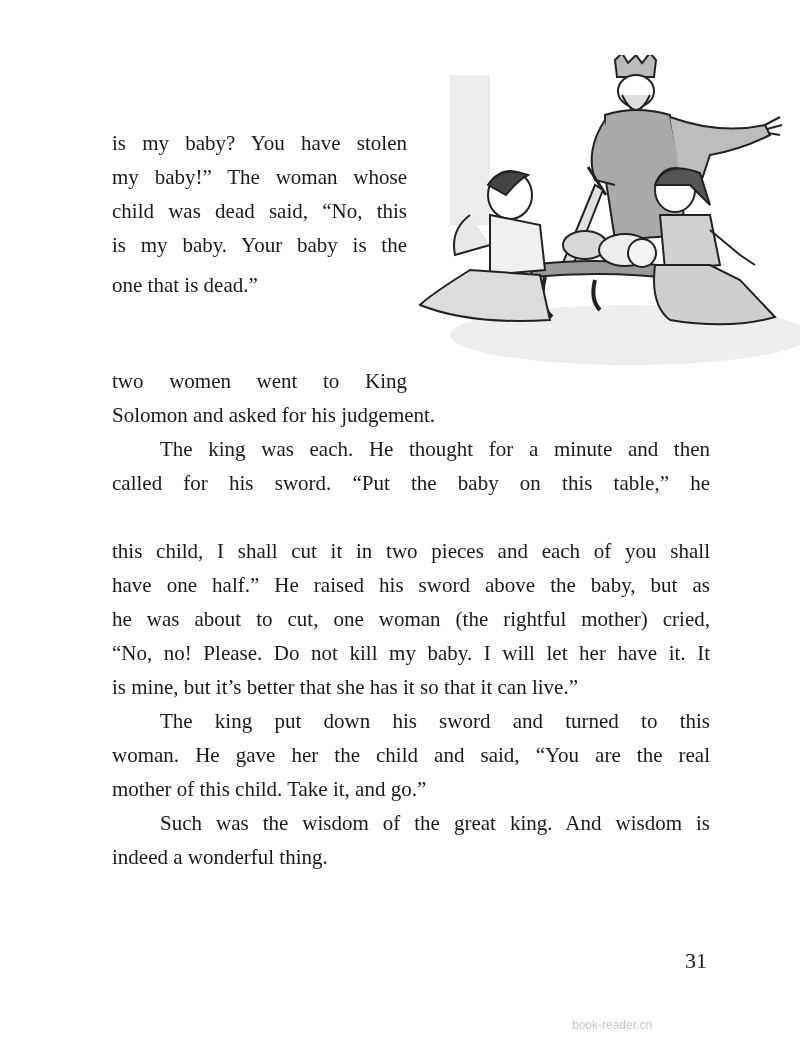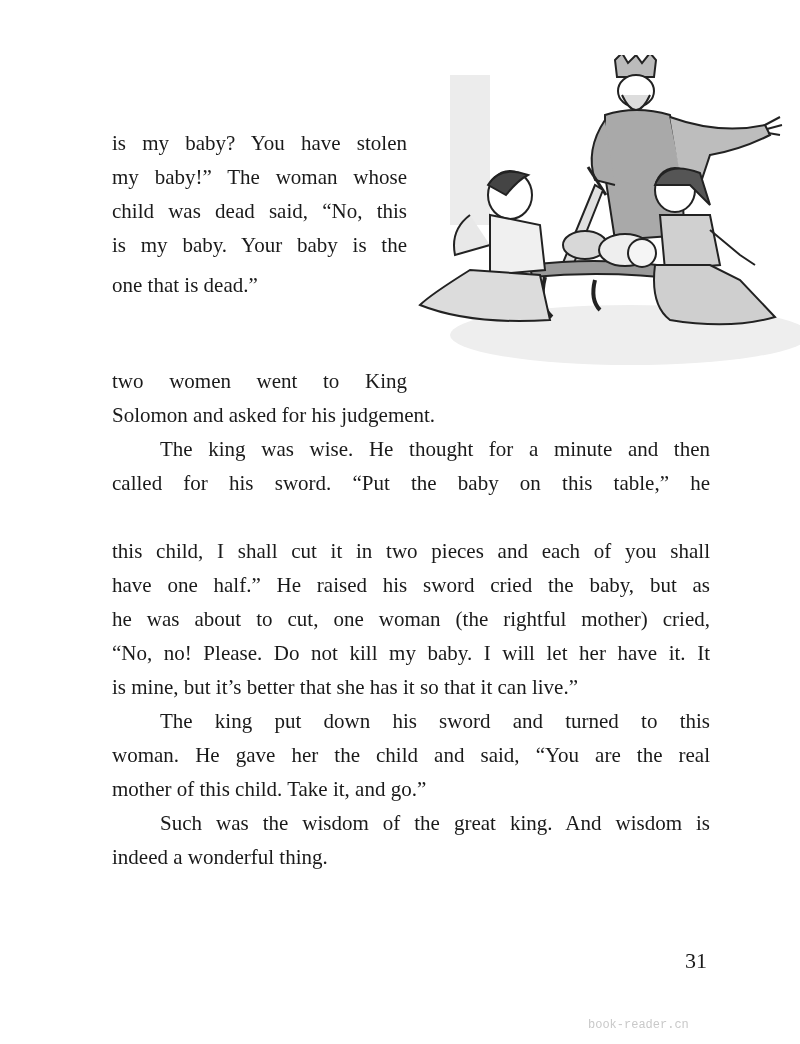--- a/index.html
+++ b/index.html
@@ -7,21 +7,21 @@
          font-family: "Liberation Serif", "DejaVu Serif", serif; color: #1a1a1a; }
   .page { position: absolute; left: 0; top: 0; width: 728px; height: 1044px; }
   .illustration { position: absolute; left: 410px; top: 55px; width: 390px; height: 320px; }
   .line { position: absolute; left: 112px; font-size: 21px; line-height: 34px; white-space: nowrap; }
   .wrap-line { width: 295px; text-align: justify; text-align-last: justify; }
   .full-line { width: 598px; text-align: justify; text-align-last: justify; }
   .last-line { text-align: left; }
   .indent { padding-left: 48px; box-sizing: border-box; }
   .page-number { position: absolute; left: 685px; top: 948px; font-size: 22px; }
   .watermark { position: absolute; left: 572px; top: 1018px; font-size: 12px; color: #c9c9c9;
-               font-family: Liberation Mono, monospace; margin-left: 16px; }
+               font-family: Liberation Sans, sans-serif; }
 </style>
 </head>
 <body>
 
 <div class="page">
 
   <div class="illustration">
     <svg width="390" height="320" viewBox="0 0 390 320" xmlns="http://www.w3.org/2000/svg" fill="none" stroke="#222" stroke-width="2">
 
       <rect x="40" y="20" width="40" height="150" fill="#ececec" stroke="none"></rect>
@@ -66,24 +66,24 @@
   </div>
 
   <div class="line wrap-line" style="top:126px;">is my baby? You have stolen</div>
   <div class="line wrap-line" style="top:160px;">my baby!” The woman whose</div>
   <div class="line wrap-line" style="top:194px;">child was dead said, “No, this</div>
   <div class="line wrap-line" style="top:228px;">is my baby. Your baby is the</div>
   <div class="line last-line" style="top:268px;">one that is dead.”</div>
   <div class="line wrap-line" style="top:364px;">two women went to King</div>
   <div class="line last-line" style="top:398px;">Solomon and asked for his judgement.</div>
 
-  <div class="line full-line indent" style="top:432px;">The king was wise. He thought for a minute and then</div>
+  <div class="line full-line indent" style="top:432px;">The king was each. He thought for a minute and then</div>
   <div class="line full-line" style="top:466px;">called for his sword. “Put the baby on this table,” he</div>
   <div class="line full-line" style="top:534px;">this child, I shall cut it in two pieces and each of you shall</div>
-  <div class="line full-line" style="top:568px;">have one half.” He raised his sword cried the baby, but as</div>
+  <div class="line full-line" style="top:568px;">have one half.” He raised his sword above the baby, but as</div>
   <div class="line full-line" style="top:602px;">he was about to cut, one woman (the rightful mother) cried,</div>
   <div class="line full-line" style="top:636px;">“No, no! Please. Do not kill my baby. I will let her have it. It</div>
   <div class="line last-line" style="top:670px;">is mine, but it’s better that she has it so that it can live.”</div>
 
   <div class="line full-line indent" style="top:704px;">The king put down his sword and turned to this</div>
   <div class="line full-line" style="top:738px;">woman. He gave her the child and said, “You are the real</div>
   <div class="line last-line" style="top:772px;">mother of this child. Take it, and go.”</div>
 
   <div class="line full-line indent" style="top:806px;">Such was the wisdom of the great king. And wisdom is</div>
   <div class="line last-line" style="top:840px;">indeed a wonderful thing.</div>

